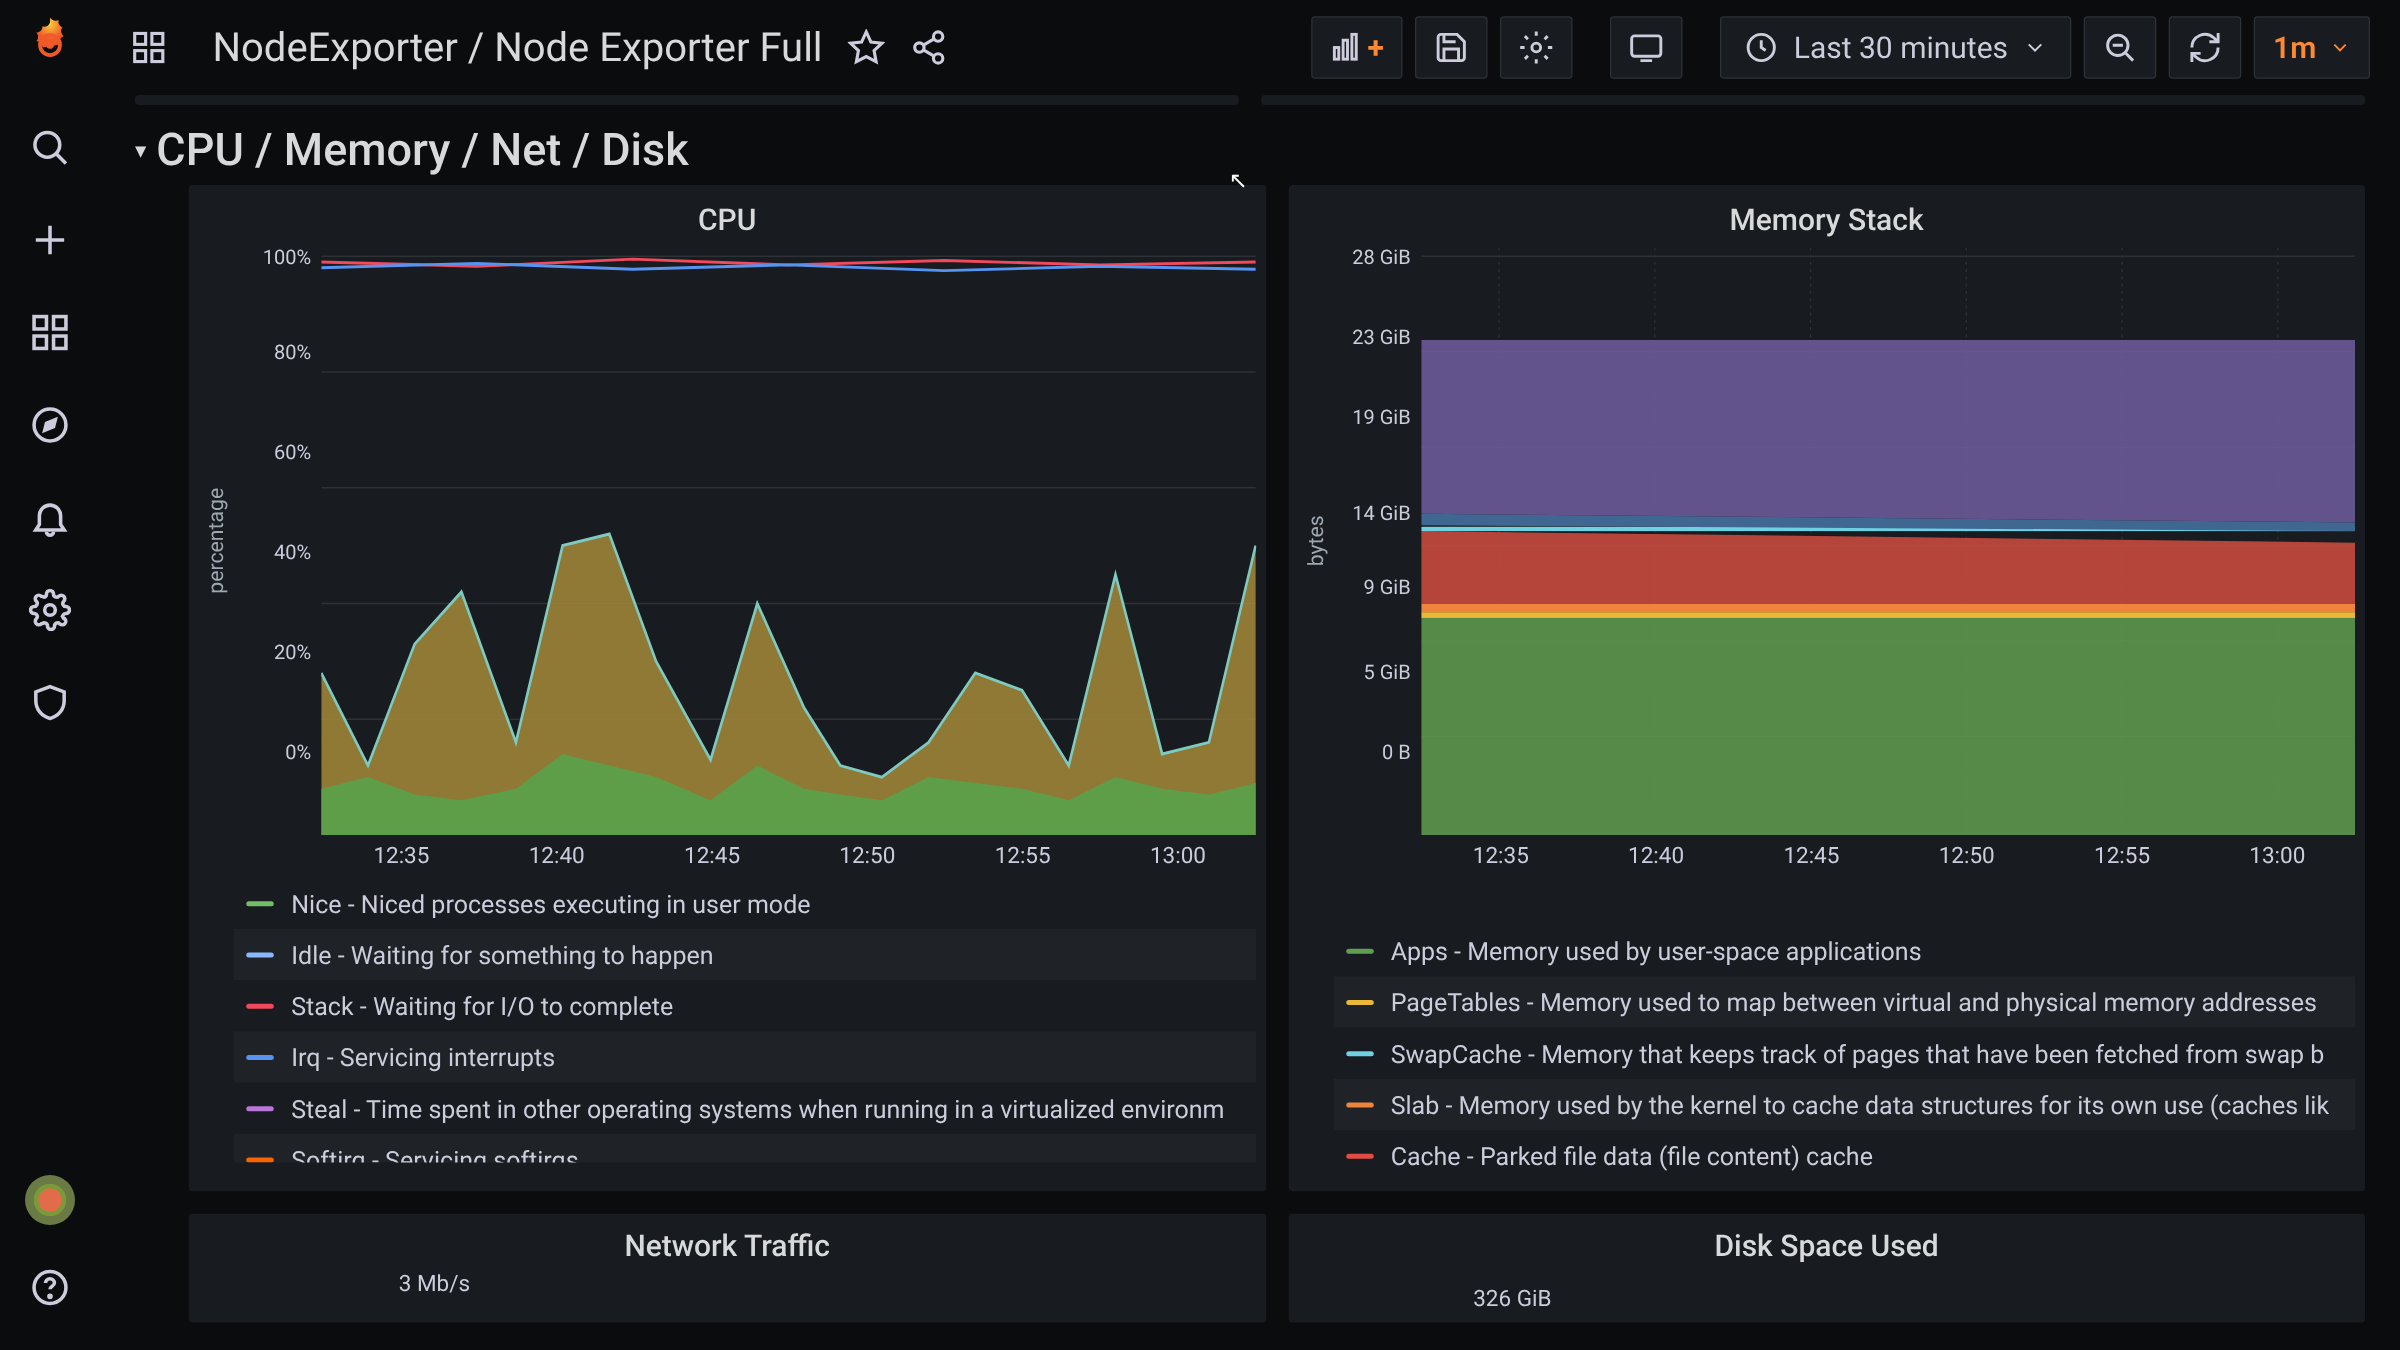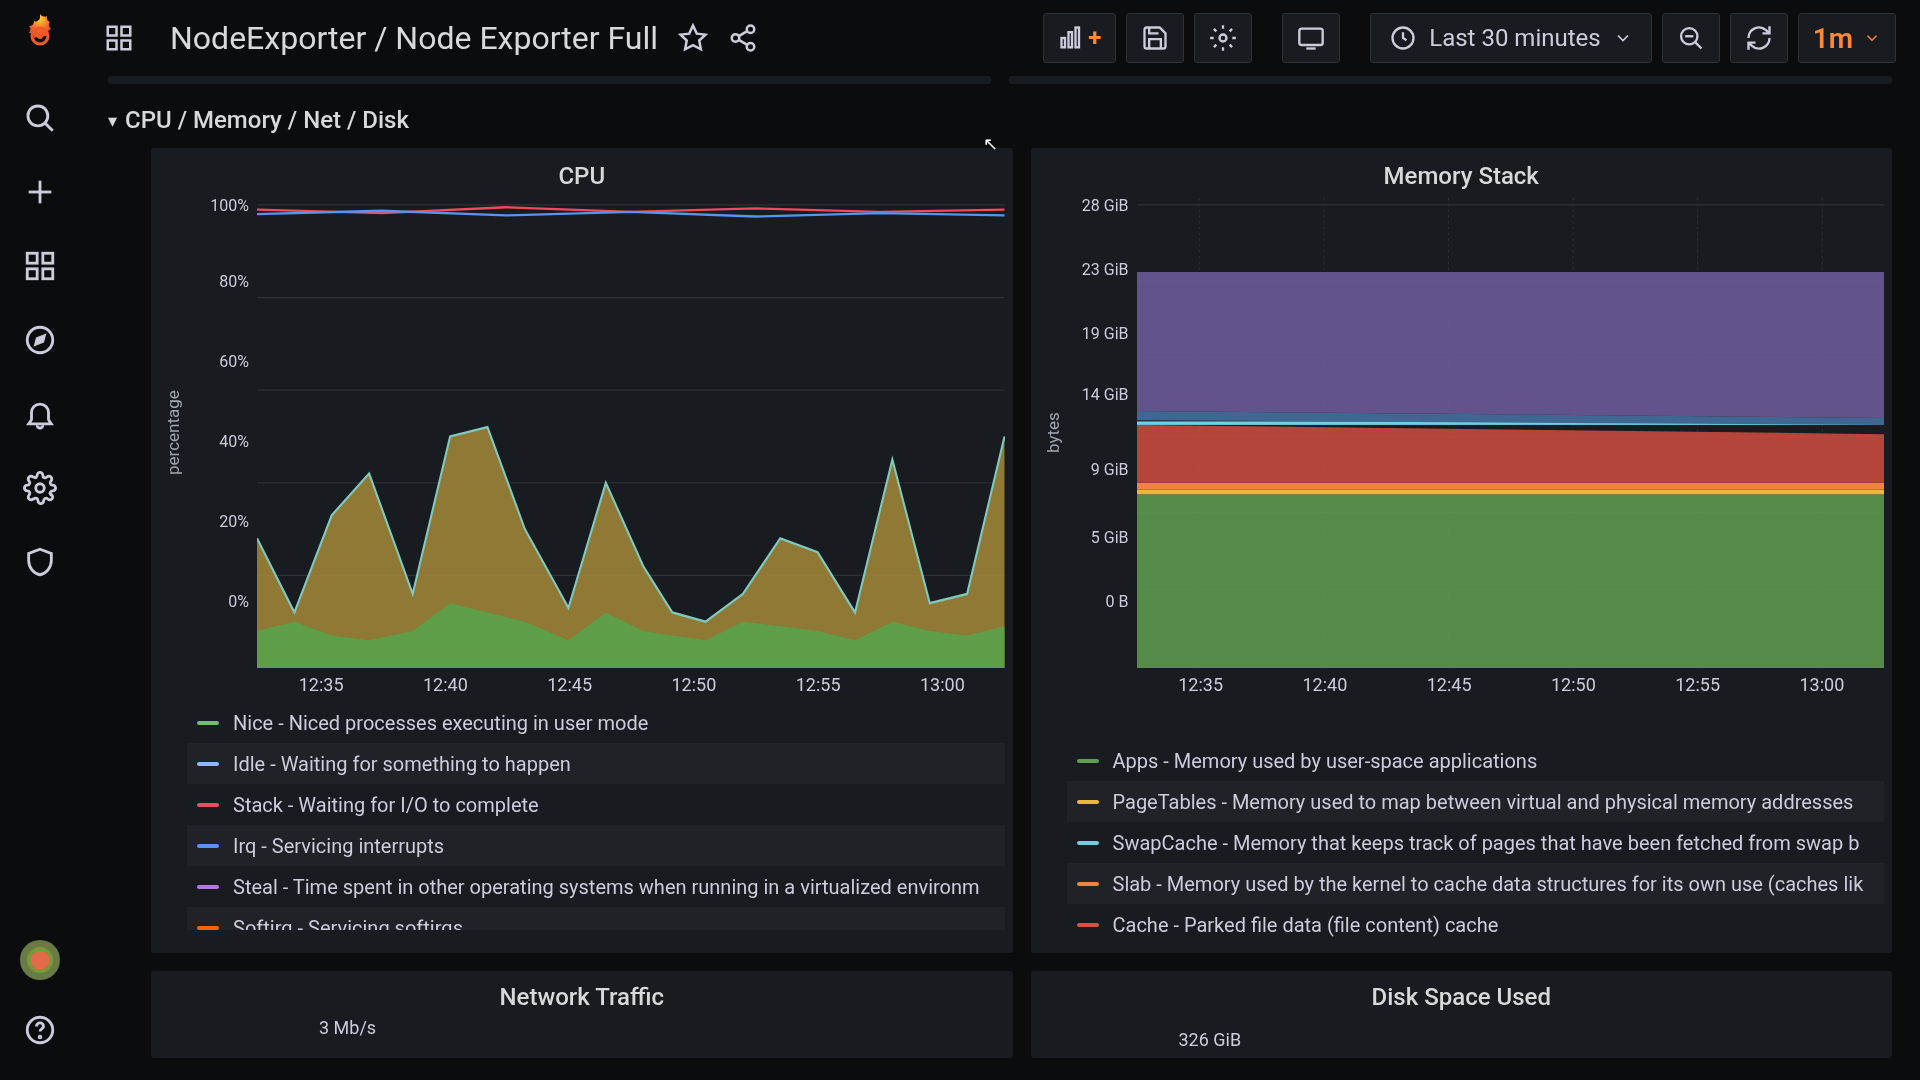--- a/index.html
+++ b/index.html
@@ -23,29 +23,29 @@
 .title-group{display:flex;align-items:center;gap:20px;}
 .title{font-size:32px;font-weight:400;color:#d8d9da;}
 .tb-icon{width:30px;height:30px;color:#ccccdc;display:flex;align-items:center;justify-content:center;cursor:pointer;}
 .tb-icon svg{width:30px;height:30px;}
 .dash-icon svg{width:30px;height:30px;}
 .toolbar-right{margin-left:auto;display:flex;align-items:center;gap:10px;}
 .btn{height:50px;min-width:50px;padding:0 14px;border:1px solid #2c3235;border-radius:3px;background:#181b1f;display:flex;align-items:center;justify-content:center;color:#ccccdc;cursor:pointer;}
 .btn svg{width:28px;height:28px;}
 .btn-add{display:flex;align-items:center;}
 .btn-time{gap:12px;padding:0 18px;font-size:24px;}
-.btn-refresh{gap:10px;font-size:28px;color:#ff8833;font-weight:600;}
+.btn-refresh{gap:10px;font-size:24px;color:#ff8833;font-weight:600;}
 
 
 .content{flex:1;padding:0 28px 0 28px;overflow:hidden;}
 .top-bars{display:grid;grid-template-columns:1fr 1fr;gap:18px;margin-bottom:8px;}
 .top-bar{height:8px;background:#181b1f;border-radius:3px;}
 .row-header{display:flex;align-items:center;gap:8px;height:56px;color:#d8d9da;cursor:pointer;}
 .row-header .chev{font-size:18px;}
-.row-header .rh-title{font-size:24px;font-weight:500;}
+.row-header .rh-title{font-size:36px;font-weight:500;}
 .cursor{position:absolute;left:903px;top:133px;font-size:18px;color:#fff;pointer-events:none;}
 
 .panels{display:grid;grid-template-columns:1fr 1fr;gap:18px;padding-left:43px;}
 .panel{background:#181b1f;border-radius:3px;padding:6px 8px 8px 8px;}
 .panel-title{text-align:center;font-size:24px;font-weight:500;color:#d8d9da;padding:8px 0;}
 .chart-wrap{display:flex;height:470px;}
 .y-axis-label{writing-mode:vertical-rl;transform:rotate(180deg);display:flex;align-items:center;justify-content:center;font-size:17px;color:#9fa7b3;padding:0 4px;}
 .y-ticks-wrap{position:relative;width:70px;height:100%;}
 .plot{flex:1;position:relative;}
 .plot svg{width:100%;height:100%;}
@@ -313,21 +313,21 @@
       </div>
 
       <div class="panel">
         <div class="panel-title">Memory Stack</div>
         <div class="chart-wrap">
           <div class="y-axis-label">bytes</div>
           <div class="y-ticks-wrap">
             <span style="position:absolute;right:8px;top:-2px">28 GiB</span>
             <span style="position:absolute;right:8px;top:62px">23 GiB</span>
             <span style="position:absolute;right:8px;top:126px">19 GiB</span>
-            <span style="position:absolute;right:8px;top:187px">14 GiB</span>
+            <span style="position:absolute;right:8px;top:203px">14 GiB</span>
             <span style="position:absolute;right:8px;top:262px">9 GiB</span>
             <span style="position:absolute;right:8px;top:330px">5 GiB</span>
             <span style="position:absolute;right:8px;top:394px">0 B</span>
           </div>
           <div class="plot">
             <svg viewBox="0 0 720 406" preserveAspectRatio="none">
               <g class="hgrid">
                   <line x1="0" y1="6" x2="720" y2="6"></line>
                   <line x1="0" y1="72" x2="720" y2="72"></line>
                   <line x1="0" y1="138" x2="720" y2="138"></line>

